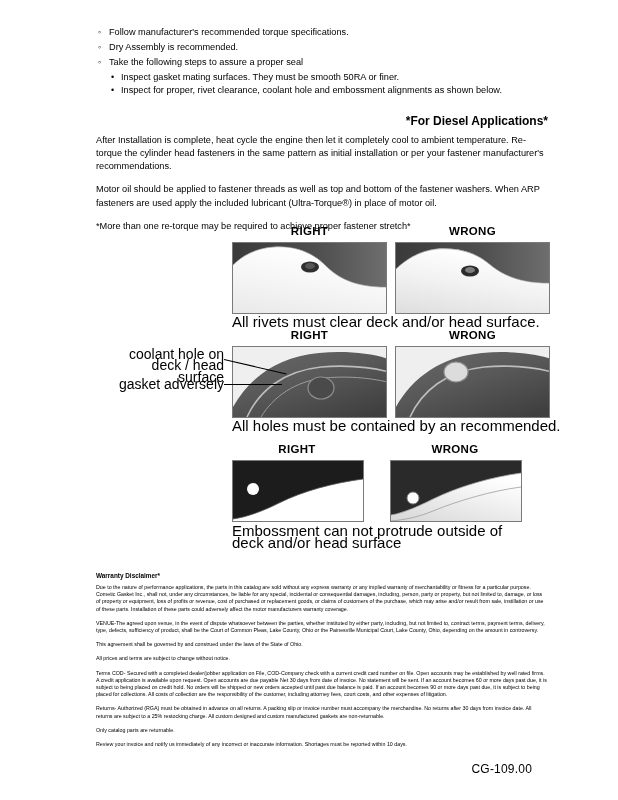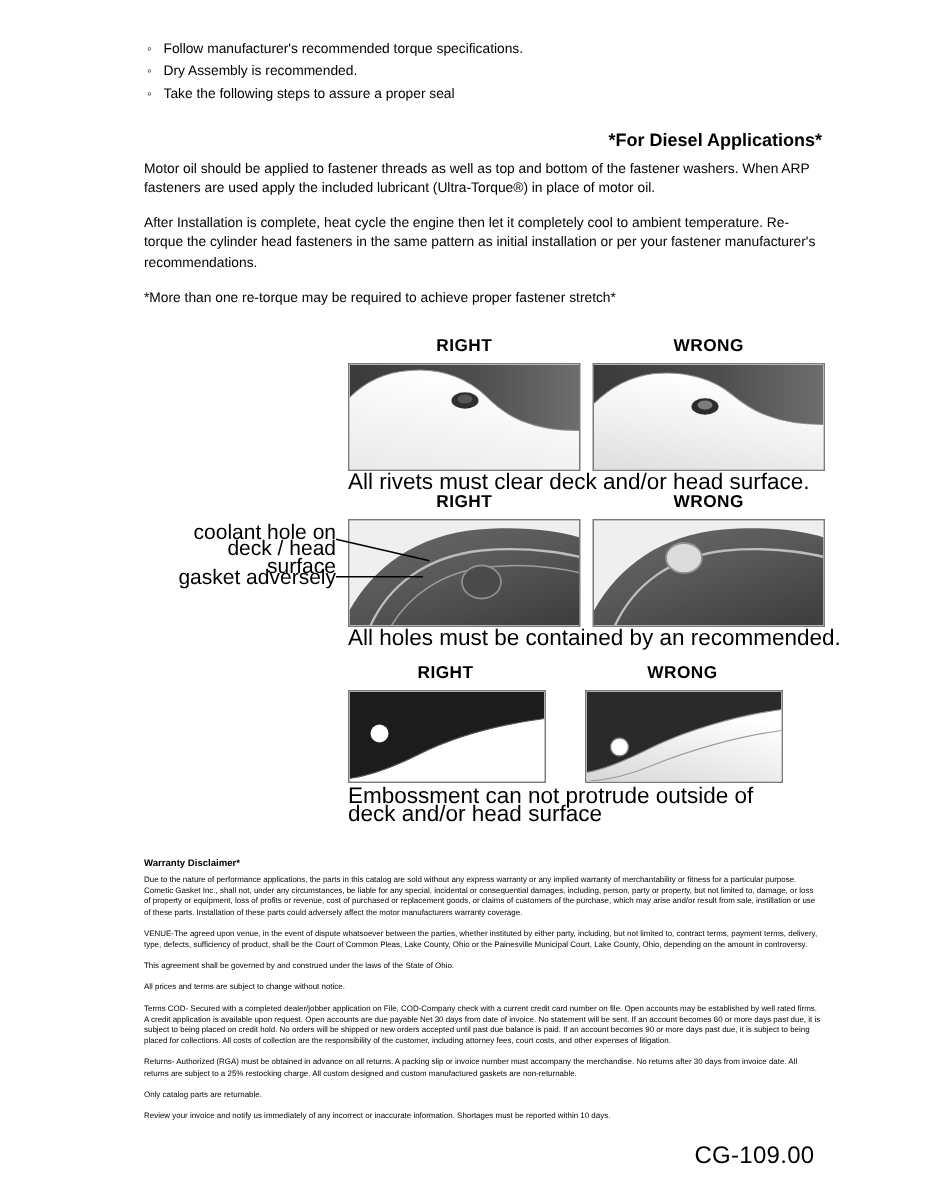--- a/index.html
+++ b/index.html
@@ -138,44 +138,48 @@
     margin: 0 0 5px 0;
   }
   .warranty p {
     font-size: 5.3px;
     line-height: 7.2px;
     margin: 0 0 7px 0;
     text-align: left;
   }
   .docnum {
     position: absolute;
-    right: 75px;
+    right: 86px;
     top: 762px;
-    font-size: 16px;
+    font-size: 12px;
     letter-spacing: 0.2px;
   }
 </style>
 </head>
 <body>
 
 <div class="page">
 
   <div class="content">
 
     <ul class="bullets">
       <li>Follow manufacturer's recommended torque specifications.</li>
       <li>Dry Assembly is recommended.</li>
       <li>
         <span>Take the following steps to assure a proper seal</span>
+        <ul class="subbullets">
+          <li>Inspect gasket mating surfaces.  They must be smooth 50RA or finer.</li>
+          <li>Inspect for proper, rivet clearance, coolant hole and embossment alignments as shown below.</li>
+        </ul>
       </li>
     </ul>
 
     <h2 class="subtitle">*For Diesel Applications*</h2>
+    <p class="body">After Installation is complete, heat cycle the engine then let it completely cool to ambient temperature. Re-torque the cylinder head fasteners in the same pattern as initial installation or per your fastener manufacturer's recommendations.</p>
     <p class="body">Motor oil should be applied to fastener threads as well as top and bottom of the fastener washers.  When ARP fasteners are used apply the included lubricant (Ultra-Torque®) in place of motor oil.</p>
-    <p class="body">After Installation is complete, heat cycle the engine then let it completely cool to ambient temperature. Re-torque the cylinder head fasteners in the same pattern as initial installation or per your fastener manufacturer's recommendations.</p>
     <p class="body last">*More than one re-torque may be required to achieve proper fastener stretch*</p>
   </div>
 
   <div class="figures">
 
     <div class="fig-row" style="height:100px;">
       <div class="fig-label" style="position:absolute;left:232px;top:0px;width:155px;">RIGHT</div>
       <div class="fig-label" style="position:absolute;left:395px;top:0px;width:155px;">WRONG</div>
 
       <div class="panel" style="left:232px;top:17px;width:153px;height:70px;">

